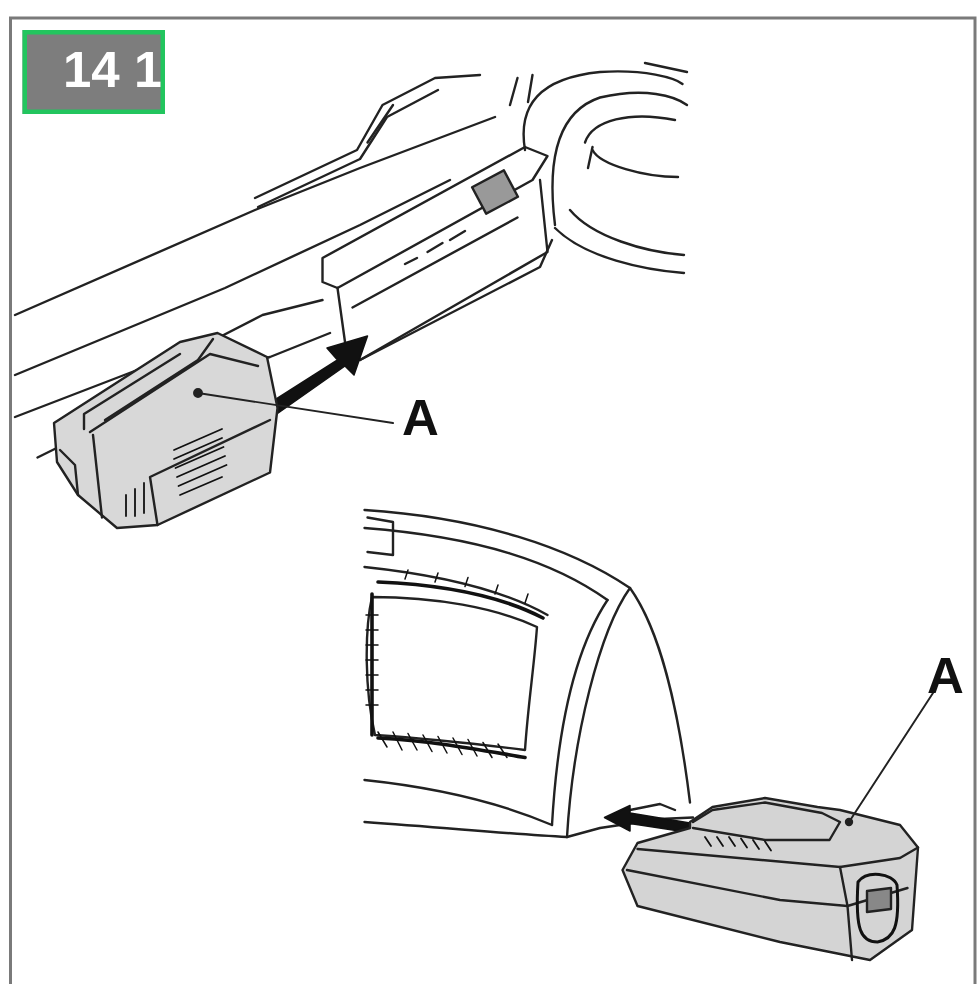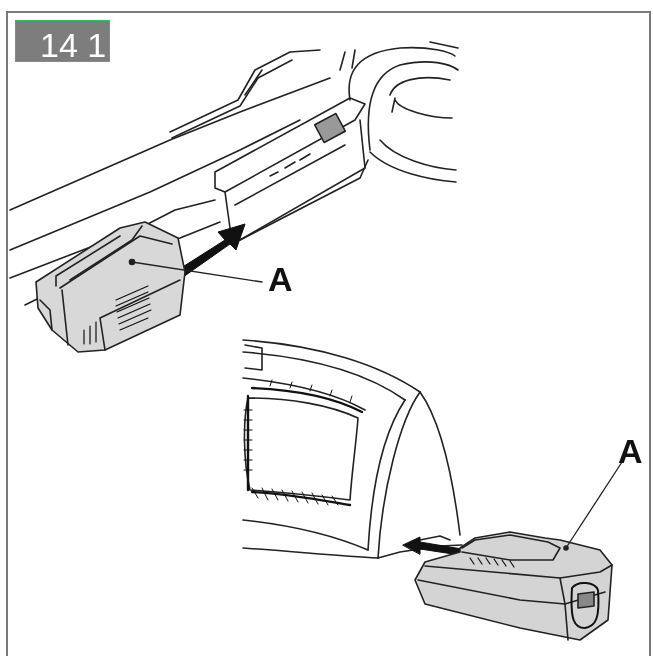--- a/index.html
+++ b/index.html
@@ -1,18 +1,18 @@
 <!DOCTYPE html>
 <html><head>
 <meta charset="utf-8">
 <style>
   html, body { margin: 0; padding: 0; background: #ffffff; }
   body { width: 653px; height: 656px; position: relative; overflow: hidden; font-family: "Liberation Sans", sans-serif; }
   .frame { position: absolute; left: 6px; top: 11px; width: 645px; height: 660px; border: 2px solid #7a7a7a; border-right-width: 2px; box-sizing: border-box; background: #fff; }
-  .fig-badge { position: absolute; left: 15px; top: 20px; width: 95px; height: 42px; background: #7d7d7d; border: 1px solid #22c55e; box-sizing: border-box; color: #fff; font-family: "Liberation Sans", sans-serif; font-weight: normal; font-size: 34px; line-height: 48px; padding-left: 24px; overflow: hidden; white-space: nowrap; }
+  .fig-badge { position: absolute; left: 15px; top: 20px; width: 95px; height: 56px; background: #7d7d7d; border: 3px solid #22c55e; box-sizing: border-box; color: #fff; font-family: "Liberation Sans", sans-serif; font-weight: bold; font-size: 34px; line-height: 48px; padding-left: 24px; overflow: hidden; white-space: nowrap; }
   svg.art { position: absolute; left: 0; top: 0; }
   .label { position: absolute; font-family: "Liberation Sans", sans-serif; font-weight: bold; font-size: 34px; color: #111; line-height: 1; }
 </style>
 </head>
 <body>
 
 <div class="frame"></div>
 
 <svg class="art" width="653" height="656" viewBox="0 0 653 656" xmlns="http://www.w3.org/2000/svg">
   <g fill="none" stroke="#222" stroke-width="1.6" stroke-linecap="round" stroke-linejoin="round">

